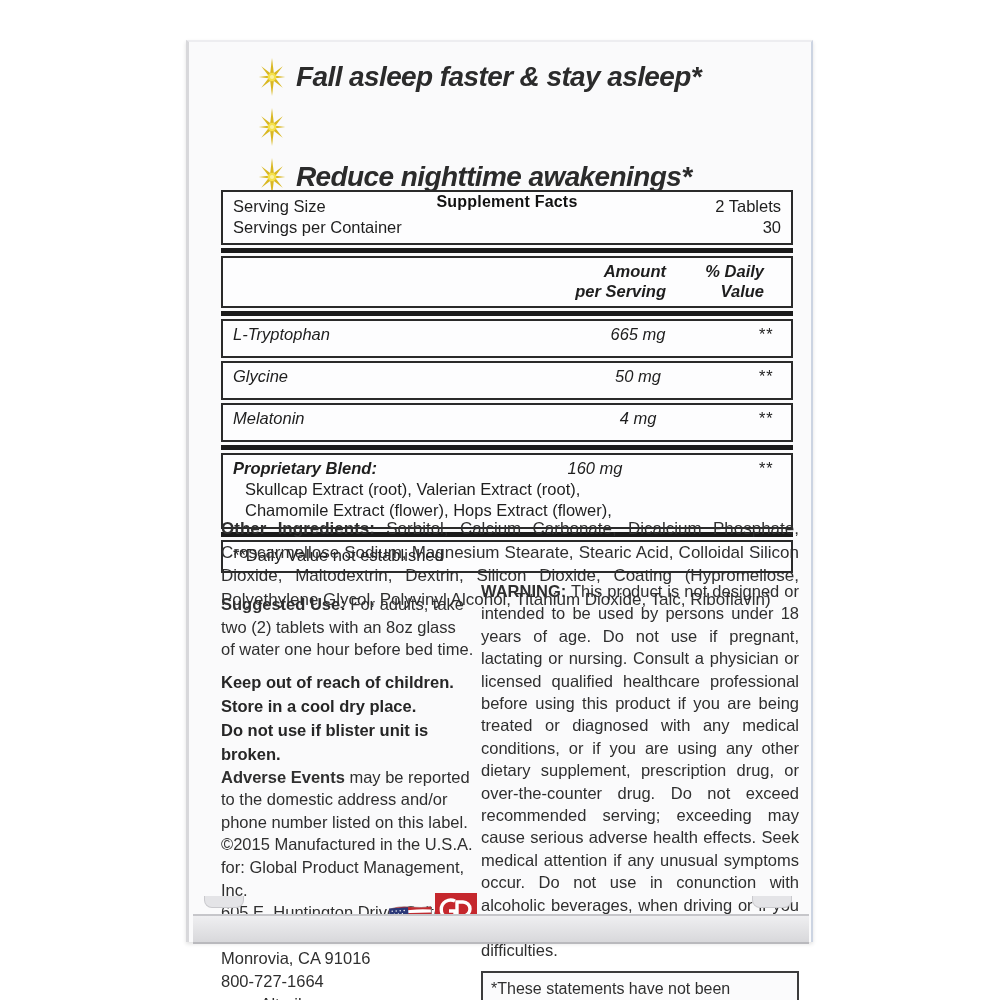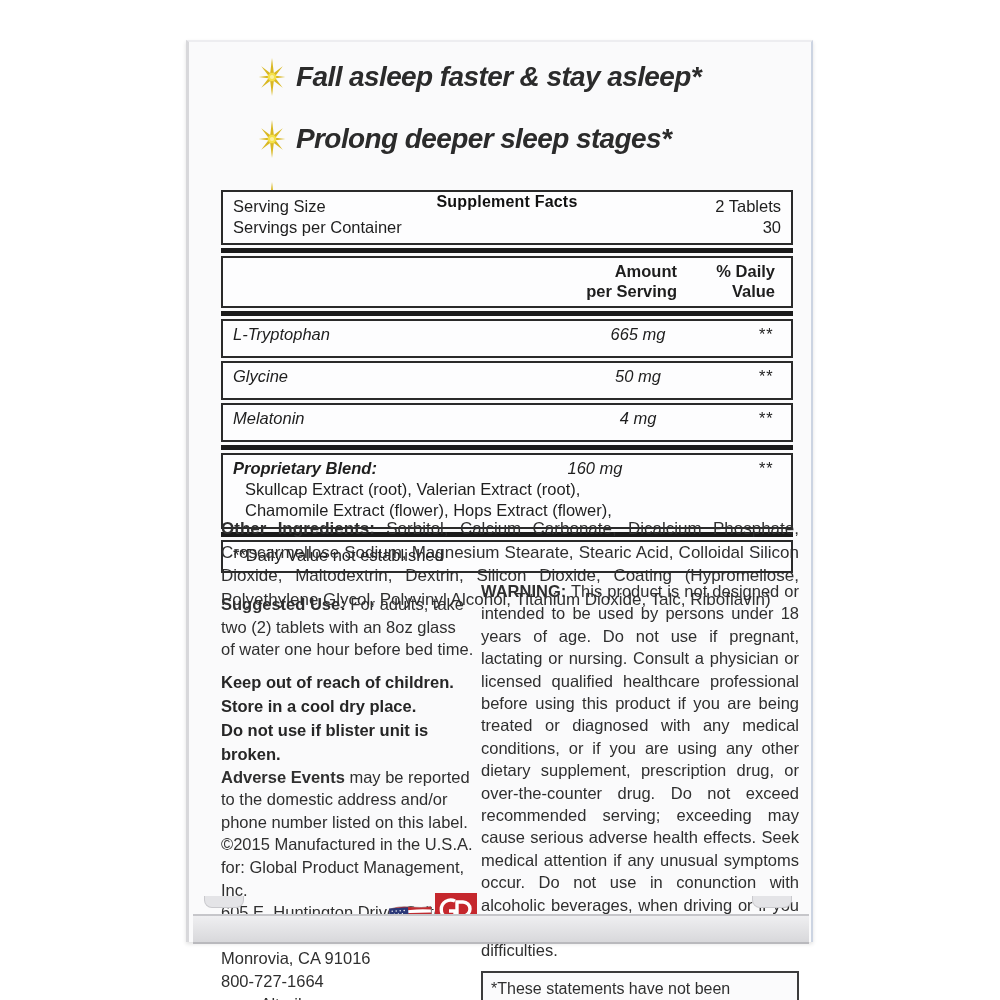--- a/index.html
+++ b/index.html
@@ -9,33 +9,33 @@
   
   .box{position:absolute;left:186px;top:40px;width:622px;height:900px;background:#fafafb;
        border-left:3px solid #d8d8db;border-right:2px solid #ccd4e2;border-top:2px solid #ededf0;
        box-shadow:0 2px 4px rgba(0,0,0,.12);}
   .fold{position:absolute;left:4px;right:2px;top:872px;height:26px;background:linear-gradient(#efeff1,#d8d8db);
         border-top:2px solid #c6c6ca;border-bottom:2px solid #b9b9bd;}
   .fold-tab{position:absolute;top:896px;height:11px;width:38px;background:#e4e4e7;border:1px solid #c9c9cd;border-top:none;border-radius:0 0 8px 8px;}
   .fold-tab.left{left:18px;} .fold-tab.right{right:16px;}
 
   
-  .claims{position:absolute;left:64px;top:16px;display:flex;flex-direction:column;gap:24px;}
+  .claims{position:absolute;left:64px;top:16px;display:flex;flex-direction:column;gap:12px;}
   .claim{display:flex;align-items:center;gap:5px;}
   .claim .txt{font-size:28px;font-weight:700;font-style:italic;letter-spacing:-.6px;color:#2b2b2b;white-space:nowrap;}
   .sparkle{width:38px;height:38px;flex:0 0 38px;}
 
   
   .facts{position:absolute;left:32px;top:148px;width:572px;font-size:16.5px;color:#1e1e1e;}
   .fbox{border:2px solid #2a2a2a;background:#fdfdfe;margin-bottom:3px;}
   .fbar{height:5px;background:#1a1a1a;margin-bottom:3px;}
   .fx-head{position:relative;padding:4px 10px 5px;}
   .fx-title{position:absolute;left:0;right:0;top:1px;text-align:center;font-size:16px;font-weight:700;letter-spacing:.2px;color:#111;}
   .fx-srow{display:flex;justify-content:space-between;line-height:21px;}
-  .fx-cols{display:flex;padding:3px 10px 5px;font-weight:700;line-height:20px;}
+  .fx-cols{display:flex;padding:3px 21px 5px;font-weight:700;line-height:20px;font-style:italic;}
   .fx-cols .sp{flex:1;}
   .fx-cols .col-a{width:140px;text-align:right;padding-right:26px;}
   .fx-cols .col-d{width:72px;text-align:right;padding-right:6px;}
   .frow{display:flex;padding:3px 10px 12px;line-height:20px;font-style:italic;}
   .fname{flex:1;}
   .famt{width:130px;text-align:center;}
   .fdv{width:70px;text-align:right;padding-right:8px;letter-spacing:1px;}
   .blend .comp{padding-left:22px;line-height:21px;}
   .blend{padding-bottom:6px;}
   .ffoot{padding:4px 10px 6px;line-height:19px;}
@@ -88,21 +88,20 @@
             <polygon points="20,4 17.9,20 22.1,20" transform="rotate(45 20 20)"></polygon>
             <polygon points="20,4 17.9,20 22.1,20" transform="rotate(225 20 20)"></polygon>
             <polygon points="20,6 18.1,20 21.9,20" transform="rotate(90 20 20)"></polygon>
             <polygon points="20,6 18.1,20 21.9,20" transform="rotate(270 20 20)"></polygon>
             <polygon points="20,4 17.9,20 22.1,20" transform="rotate(135 20 20)"></polygon>
             <polygon points="20,4 17.9,20 22.1,20" transform="rotate(315 20 20)"></polygon>
           </g>
           <circle cx="20" cy="20" r="4.5" fill="#f5e14a"></circle>
           <circle cx="20" cy="20" r="2.2" fill="#faf0a0"></circle>
         </svg>
-        <span class="txt">Prolong deeper sleep stages*</span>
       </div>
       <div class="claim">
         <svg class="sparkle" viewBox="0 0 40 40">
           <g fill="#d9b822">
             <polygon points="20,0 17.6,20 22.4,20"></polygon>
             <polygon points="20,0 17.6,20 22.4,20" transform="rotate(180 20 20)"></polygon>
             <polygon points="20,4 17.9,20 22.1,20" transform="rotate(45 20 20)"></polygon>
             <polygon points="20,4 17.9,20 22.1,20" transform="rotate(225 20 20)"></polygon>
             <polygon points="20,6 18.1,20 21.9,20" transform="rotate(90 20 20)"></polygon>
             <polygon points="20,6 18.1,20 21.9,20" transform="rotate(270 20 20)"></polygon>

